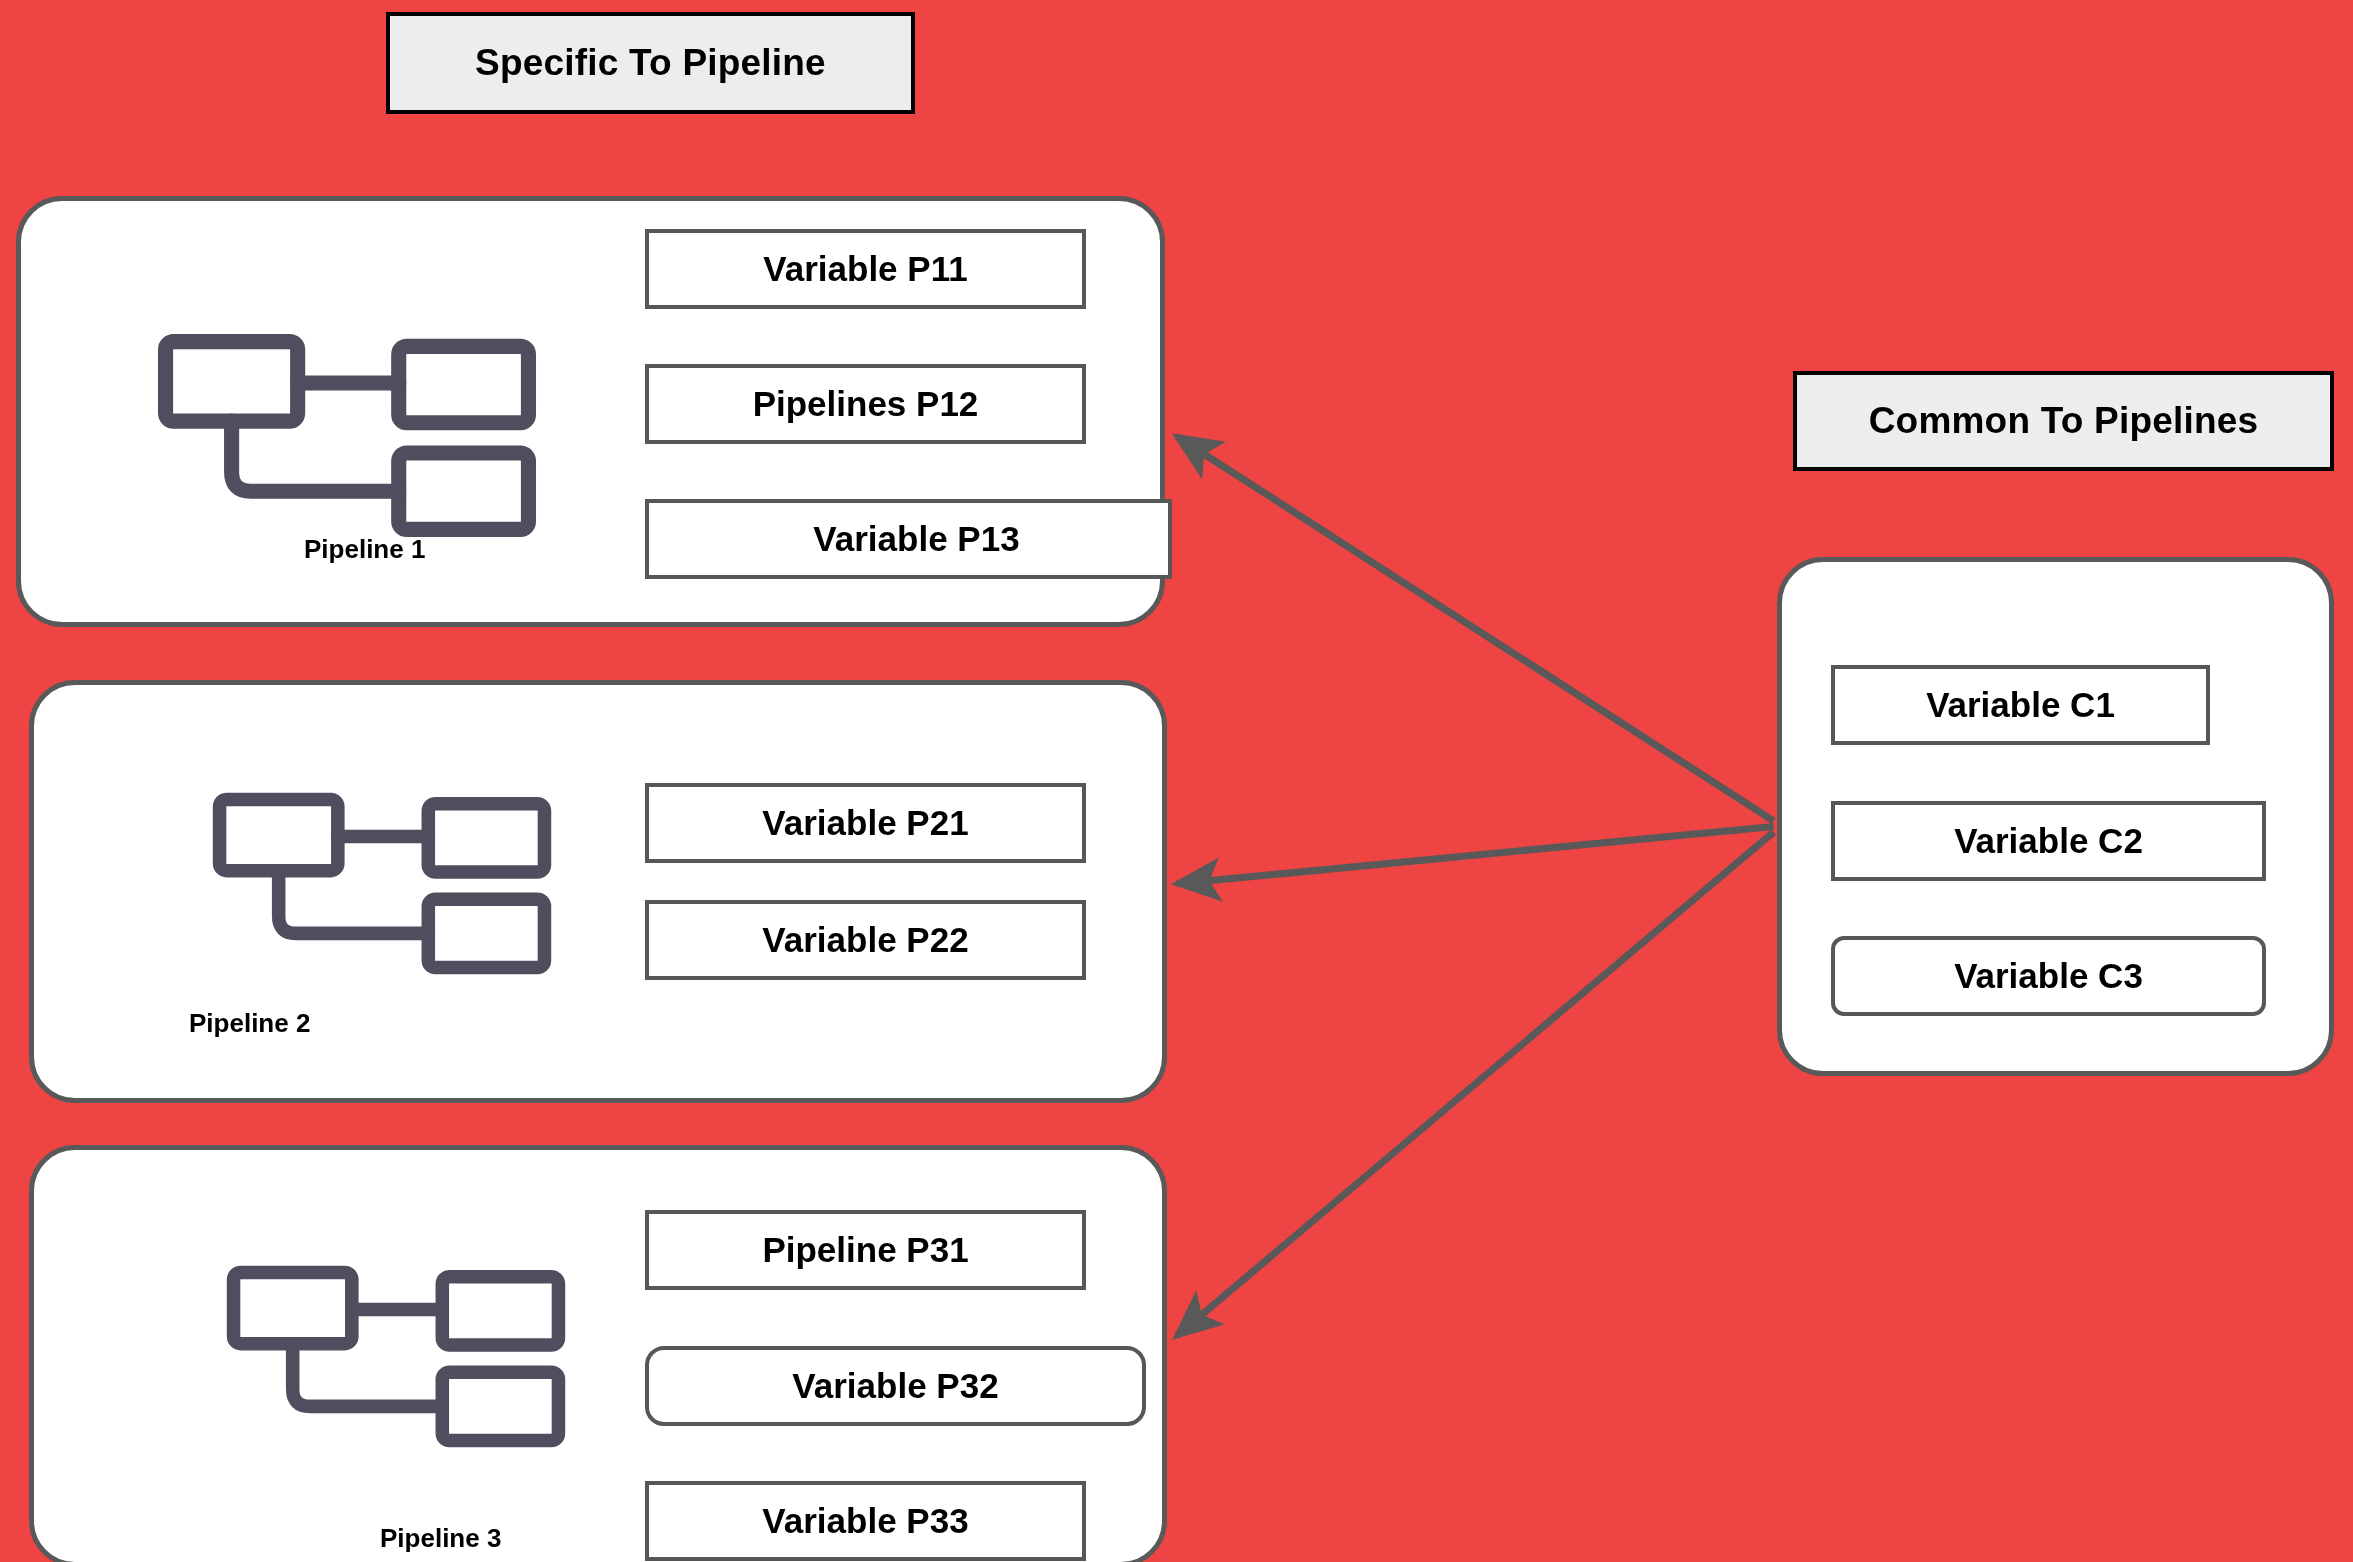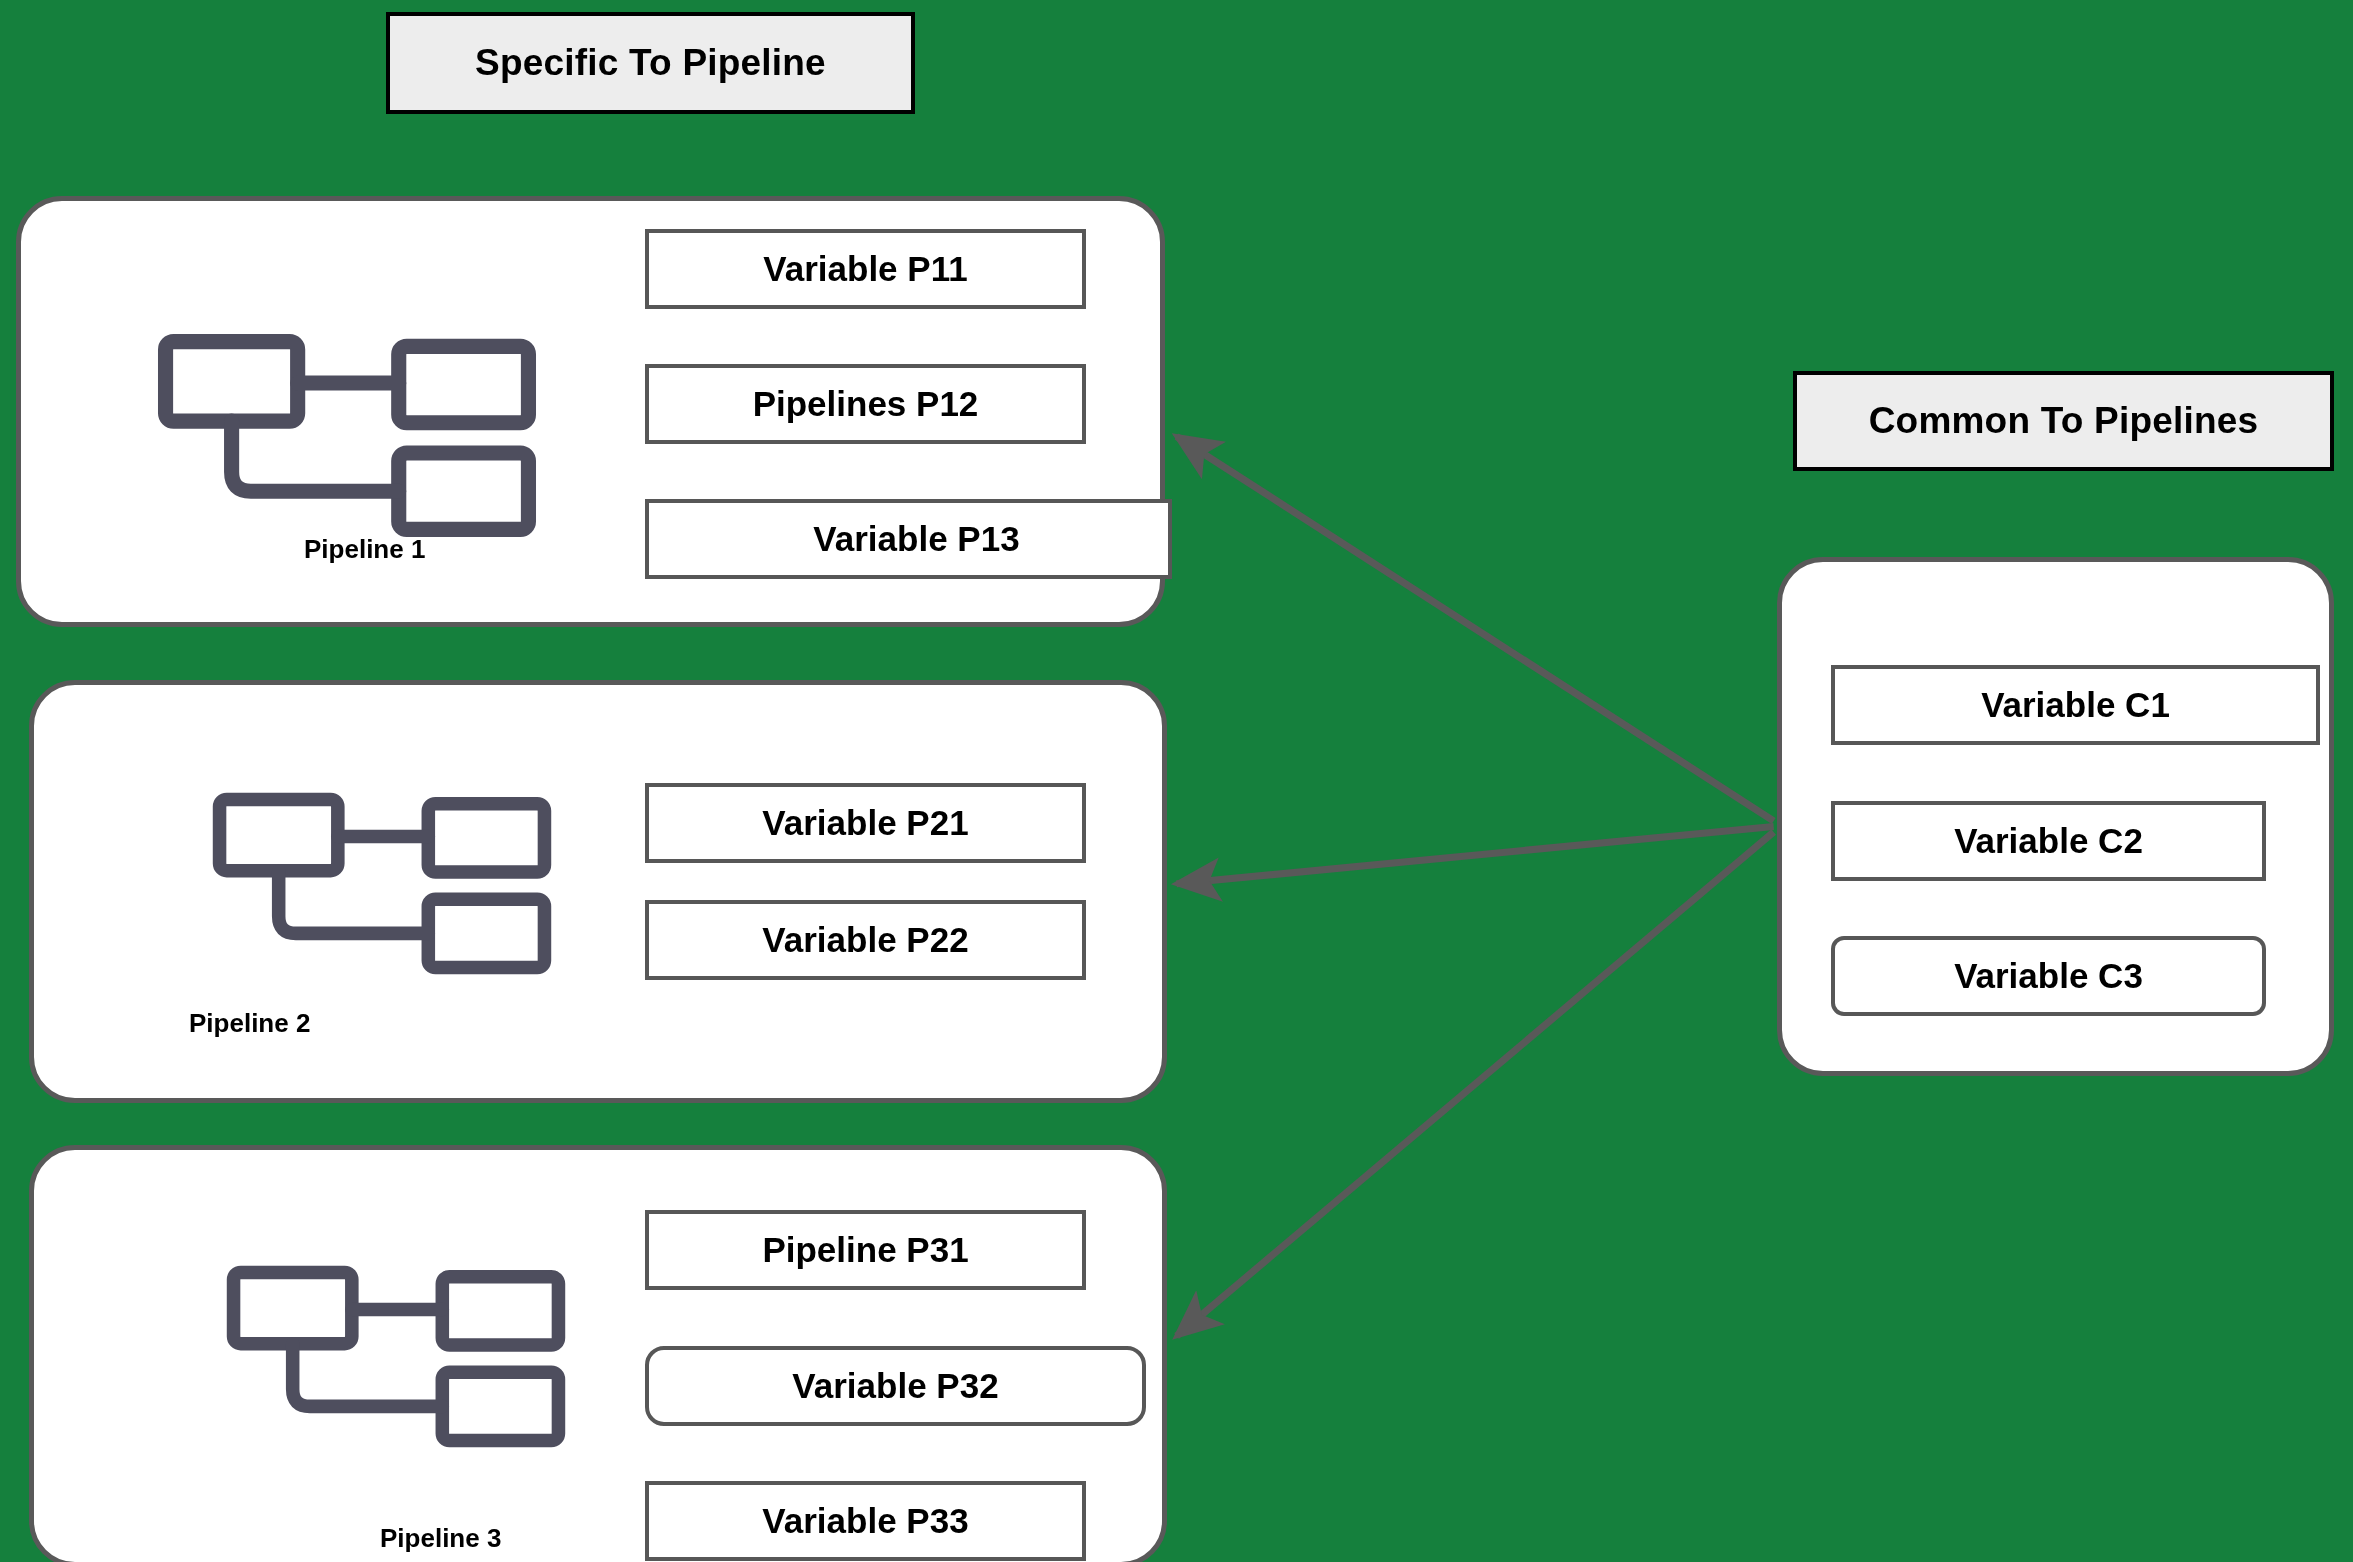--- a/index.html
+++ b/index.html
@@ -4,21 +4,21 @@
 <style>
   html, body {
     margin: 0;
     padding: 0;
     background: #ffffff;
   }
   #canvas {
     position: relative;
     width: 2354px;
     height: 1563px;
-    background: #15803d;
+    background: #ef4444;
     overflow: hidden;
     font-family: "Liberation Sans", sans-serif;
   }
 
   
   .section-header {
     position: absolute;
     background: #ededed;
     border: 4.8px solid #000000;
     box-sizing: border-box;
@@ -154,21 +154,21 @@
 
     <div class="pipeline-label" style="left:346px; top:373px;">Pipeline 3</div>
 
     <div class="var-box" style="left:611px; top:60px; width:441px; height:80px;">Pipeline P31</div>
     <div class="var-box" style="left:611px; top:196px; width:501px; height:80px;border-radius:19px;">Variable P32</div>
     <div class="var-box" style="left:611px; top:331px; width:441px; height:80px;">Variable P33</div>
   </div>
 
   <div class="group-box" id="common-group">
 
-    <div class="var-box" style="left:49px; top:103px; width:489px; height:80px;">Variable C1</div>
+    <div class="var-box" style="left:49px; top:103px; width:379px; height:80px;">Variable C1</div>
     <div class="var-box" style="left:49px; top:239px; width:435px; height:80px;">Variable C2</div>
     <div class="var-box" style="left:49px; top:374px; width:435px; height:80px;border-radius:13px;">Variable C3</div>
   </div>
 
   <svg id="arrow-layer" viewBox="0 0 2957 1963">
     <defs>
       <marker id="arrowhead" markerWidth="7" markerHeight="7" refX="6.2" refY="3.5" orient="auto" markerUnits="strokeWidth">
         <path d="M7,3.5 L0,0.4 L1.6,3.5 L0,6.6 Z" fill="#595959"></path>
       </marker>
     </defs>

